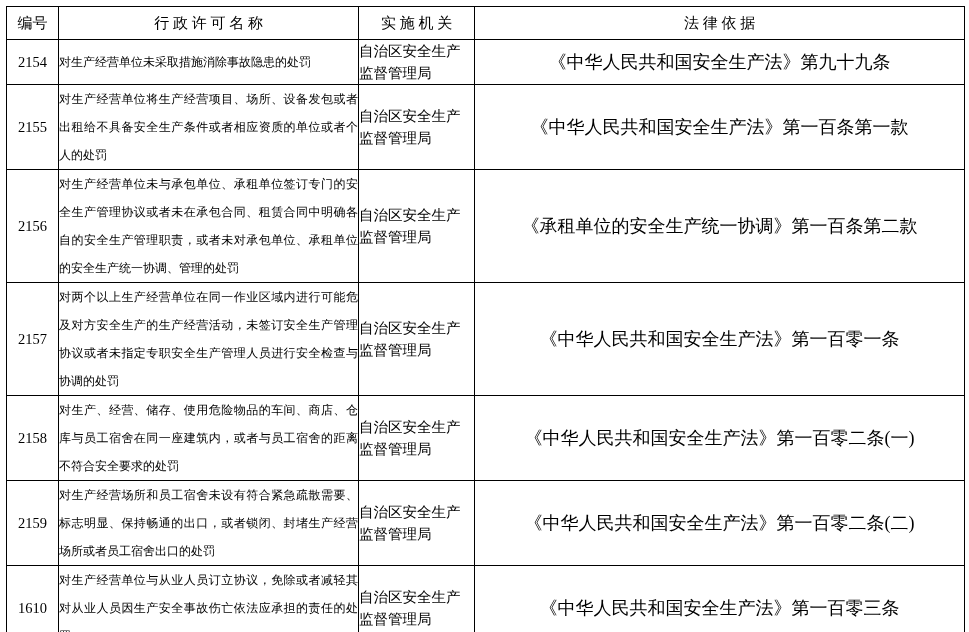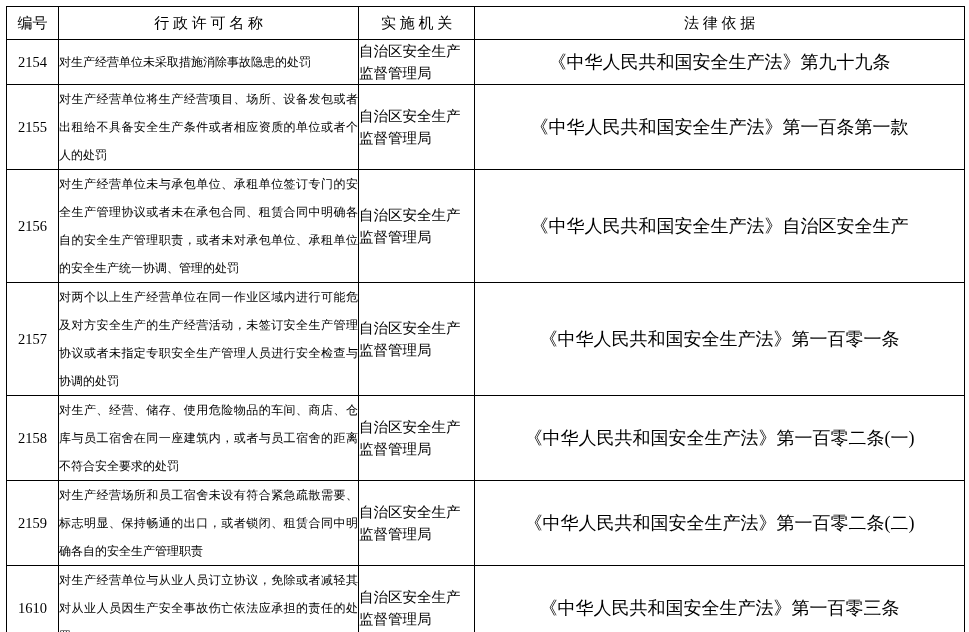--- a/index.html
+++ b/index.html
@@ -113,21 +113,21 @@
         </td>
         <td class="cell-law">《中华人民共和国安全生产法》第一百条第一款</td>
       </tr>
       <tr>
         <td class="cell-id">2156</td>
         <td class="cell-name">对生产经营单位未与承包单位、承租单位签订专门的安全生产管理协议或者未在承包合同、租赁合同中明确各自的安全生产管理职责，或者未对承包单位、承租单位的安全生产统一协调、管理的处罚</td>
         <td class="cell-org">
           <span class="org-line">自治区安全生产</span>
           <span class="org-line">监督管理局</span>
         </td>
-        <td class="cell-law">《中华人民共和国安全生产法》自治区安全生产</td>
+        <td class="cell-law">《承租单位的安全生产统一协调》第一百条第二款</td>
       </tr>
       <tr>
         <td class="cell-id">2157</td>
         <td class="cell-name">对两个以上生产经营单位在同一作业区域内进行可能危及对方安全生产的生产经营活动，未签订安全生产管理协议或者未指定专职安全生产管理人员进行安全检查与协调的处罚</td>
         <td class="cell-org">
           <span class="org-line">自治区安全生产</span>
           <span class="org-line">监督管理局</span>
         </td>
         <td class="cell-law">《中华人民共和国安全生产法》第一百零一条</td>
       </tr>
@@ -135,21 +135,21 @@
         <td class="cell-id">2158</td>
         <td class="cell-name">对生产、经营、储存、使用危险物品的车间、商店、仓库与员工宿舍在同一座建筑内，或者与员工宿舍的距离不符合安全要求的处罚</td>
         <td class="cell-org">
           <span class="org-line">自治区安全生产</span>
           <span class="org-line">监督管理局</span>
         </td>
         <td class="cell-law">《中华人民共和国安全生产法》第一百零二条(一)</td>
       </tr>
       <tr>
         <td class="cell-id">2159</td>
-        <td class="cell-name">对生产经营场所和员工宿舍未设有符合紧急疏散需要、标志明显、保持畅通的出口，或者锁闭、租赁合同中明确各自的安全生产管理职责</td>
+        <td class="cell-name">对生产经营场所和员工宿舍未设有符合紧急疏散需要、标志明显、保持畅通的出口，或者锁闭、封堵生产经营场所或者员工宿舍出口的处罚</td>
         <td class="cell-org">
           <span class="org-line">自治区安全生产</span>
           <span class="org-line">监督管理局</span>
         </td>
         <td class="cell-law">《中华人民共和国安全生产法》第一百零二条(二)</td>
       </tr>
       <tr>
         <td class="cell-id">1610</td>
         <td class="cell-name">对生产经营单位与从业人员订立协议，免除或者减轻其对从业人员因生产安全事故伤亡依法应承担的责任的处罚</td>
         <td class="cell-org">

